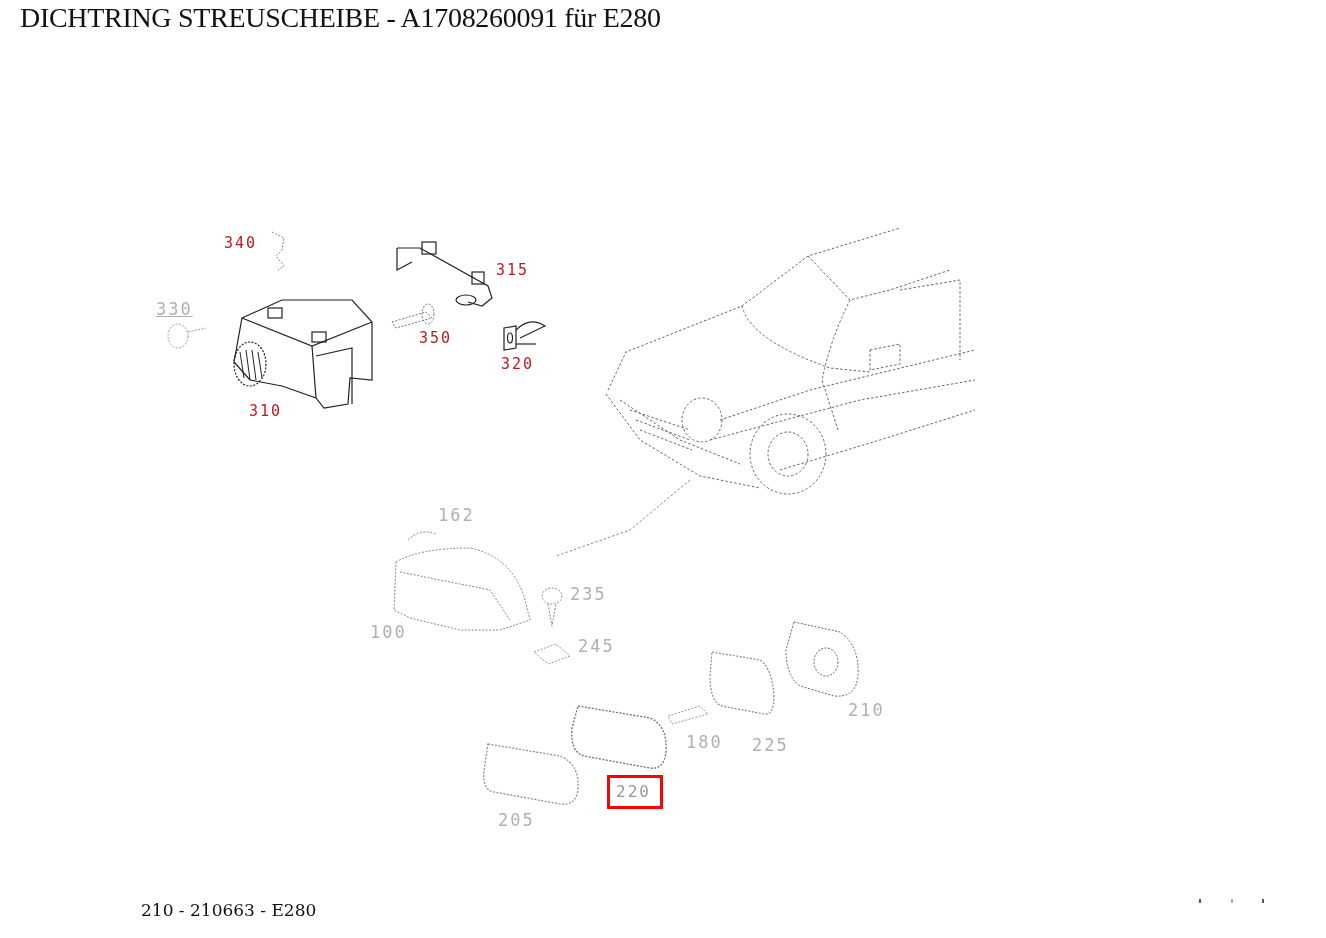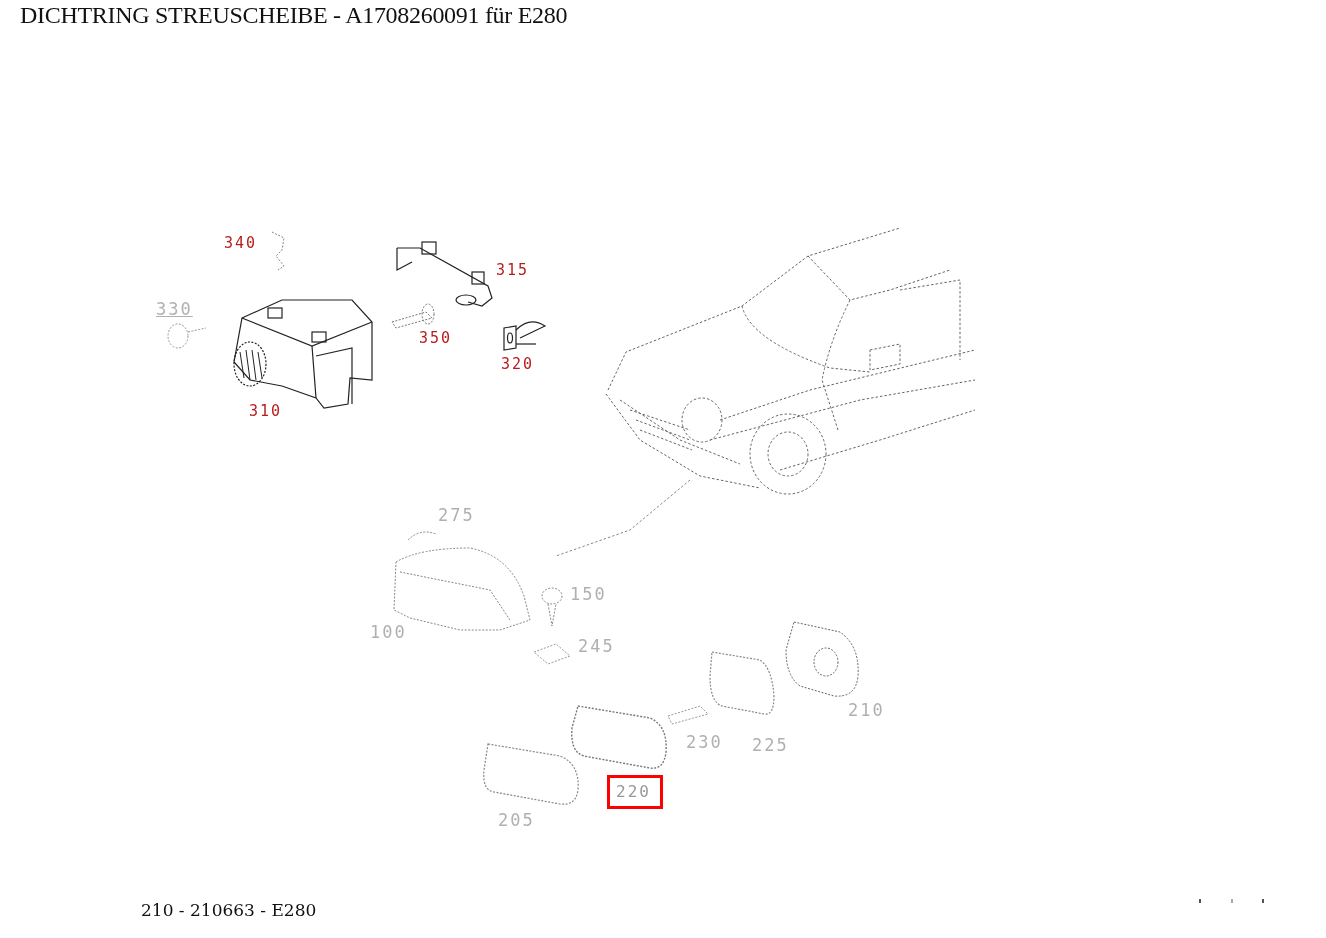--- a/index.html
+++ b/index.html
@@ -1,17 +1,17 @@
 <!DOCTYPE html>
 <html><head>
 <meta charset="utf-8">
 <style>
   html, body { margin: 0; padding: 0; background: #ffffff; }
   body { width: 1326px; height: 938px; position: relative; overflow: hidden; font-family: "DejaVu Serif", "Liberation Serif", serif; color: #111; }
-  .title { position: absolute; left: 20px; top: 2px; font-family: "Liberation Serif", "DejaVu Serif", serif; font-size: 24px; letter-spacing: -0.3px; color: #111; white-space: nowrap; }
+  .title { position: absolute; left: 20px; top: 2px; font-family: "Liberation Serif", "DejaVu Serif", serif; font-size: 28px; letter-spacing: -0.3px; color: #111; white-space: nowrap; }
   .footer { position: absolute; left: 141px; top: 900px; font-family: "DejaVu Serif", "Liberation Serif", serif; font-size: 17px; color: #111; white-space: nowrap; }
   .diagram { position: absolute; left: 0; top: 0; width: 1326px; height: 938px; }
   .lbl { position: absolute; font-family: "DejaVu Sans Mono", "Liberation Mono", monospace; font-size: 15px; color: #b91c1c; letter-spacing: 2px; white-space: nowrap; }
   .lbl.faint { color: #b0b0b0; font-size: 17px; }
   .callout { position: absolute; left: 607px; top: 775px; width: 50px; height: 28px; border: 3px solid #ff0000; background: #ffffff; }
   .callout span { position: absolute; left: 6px; top: 4px; font-family: "DejaVu Sans Mono", monospace; font-size: 16px; color: #999; letter-spacing: 2px; }
   .ticks span { position: absolute; top: 899px; width: 2px; height: 4px; background: #555; }
 </style>
 </head>
 <body>
@@ -115,27 +115,27 @@
     <ellipse cx="826" cy="662" rx="12" ry="14"></ellipse>
   </g>
 </svg>
 
 <div class="lbl" style="left:224px; top:234px;">340</div>
 <div class="lbl" style="left:496px; top:261px;">315</div>
 <div class="lbl faint" style="left:156px; top:299px;text-decoration:underline;">330</div>
 <div class="lbl" style="left:419px; top:329px;">350</div>
 <div class="lbl" style="left:501px; top:355px;">320</div>
 <div class="lbl" style="left:249px; top:402px;">310</div>
-<div class="lbl faint" style="left:438px; top:505px;">275</div>
-<div class="lbl faint" style="left:570px; top:584px;">150</div>
+<div class="lbl faint" style="left:438px; top:505px;">162</div>
+<div class="lbl faint" style="left:570px; top:584px;">235</div>
 <div class="lbl faint" style="left:370px; top:622px;">100</div>
 <div class="lbl faint" style="left:578px; top:636px;">245</div>
 <div class="lbl faint" style="left:848px; top:700px;">210</div>
 <div class="lbl faint" style="left:752px; top:722px;margin-top:13px;">225</div>
-<div class="lbl faint" style="left:686px; top:732px;">230</div>
+<div class="lbl faint" style="left:686px; top:732px;">180</div>
 <div class="lbl faint" style="left:498px; top:810px;">205</div>
 
 <div class="callout">
   <span>220</span>
 </div>
 
 <div class="footer">210 - 210663 - E280</div>
 
 <div class="ticks">
   <span style="left:1199px;"></span>

